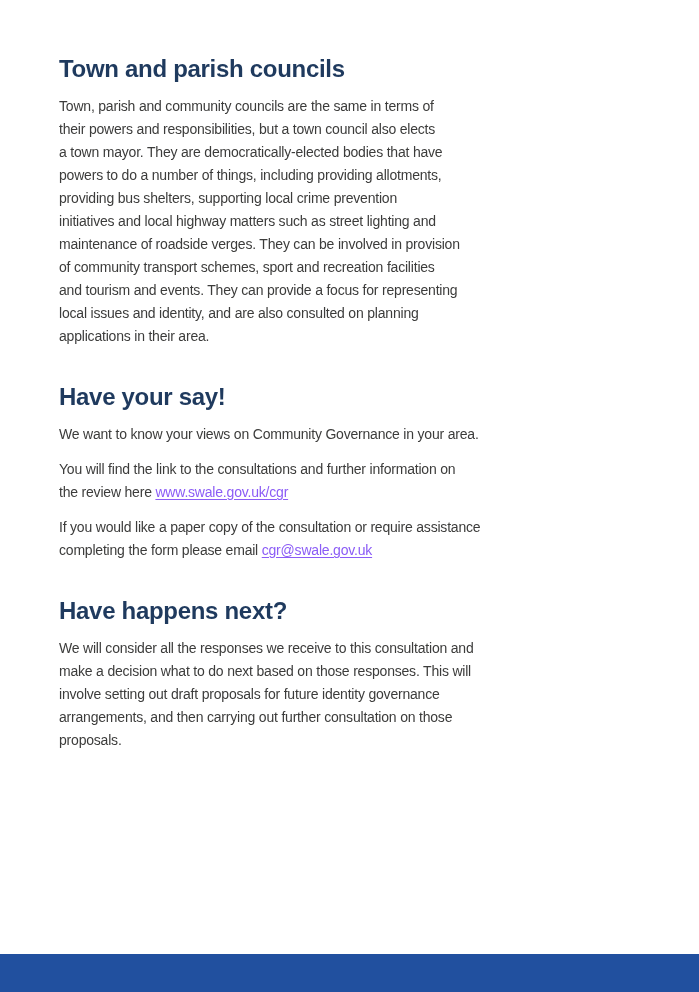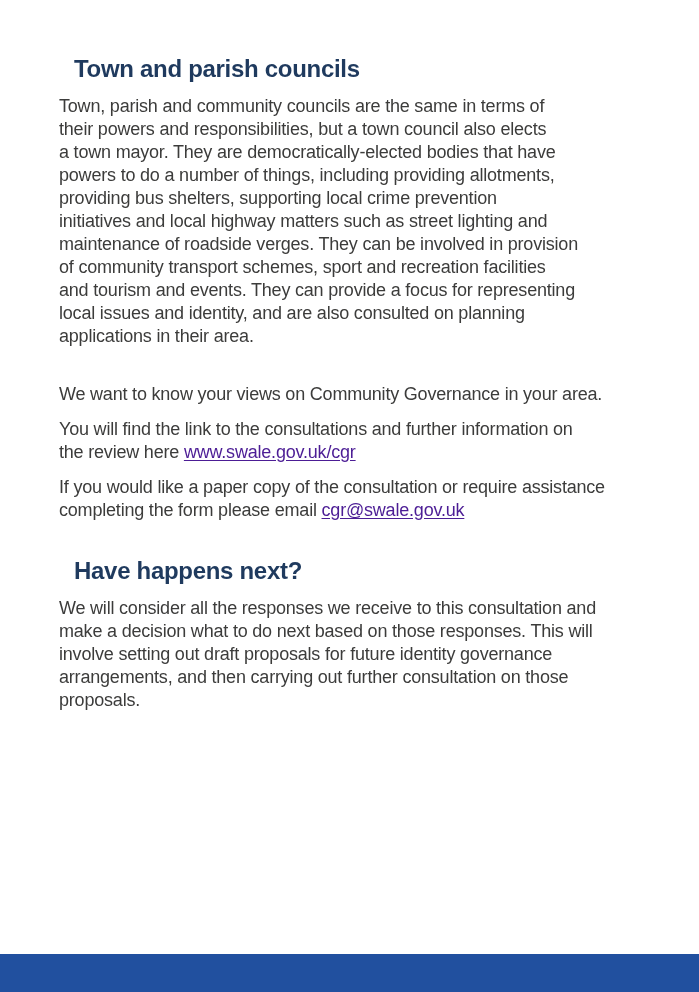--- a/index.html
+++ b/index.html
@@ -24,33 +24,33 @@
     top: 55px;
     width: 600px;
   }
   .section { margin: 0 0 35px 0; }
   .section-heading {
     font-size: 24px;
     line-height: 28px;
     font-weight: bold;
     color: #1f3a5e;
     letter-spacing: -0.3px;
-    margin: 0 0 12px 15px;
+    margin: 0 0 12px 0;
   }
   .body-text {
-    font-size: 18px;
+    font-size: 14px;
     line-height: 23px;
     color: #3c3c3b;
     letter-spacing: -0.2px;
     margin: 0 0 12px 0;
     white-space: pre-line;
   }
   .section .body-text:last-child { margin-bottom: 0; }
   .doc-link {
-    color: #4c1d95;
+    color: #8b5cf6;
     text-underline-offset: 2px;
     cursor: pointer;
   }
   .footer-bar {
     position: absolute;
     left: 0;
     top: 954px;
     width: 699px;
     height: 38px;
     background: #21509f;
@@ -71,20 +71,21 @@
 providing bus shelters, supporting local crime prevention
 initiatives and local highway matters such as street lighting and
 maintenance of roadside verges. They can be involved in provision
 of community transport schemes, sport and recreation facilities
 and tourism and events. They can provide a focus for representing
 local issues and identity, and are also consulted on planning
 applications in their area.</p>
     </section>
 
     <section class="section">
+      <h2 class="section-heading">Have your say!</h2>
       <p class="body-text">We want to know your views on Community Governance in your area.</p>
       <p class="body-text"><span>You will find the link to the consultations and further information on
 the review here </span><a href="#" class="doc-link">www.swale.gov.uk/cgr</a></p>
       <p class="body-text"><span>If you would like a paper copy of the consultation or require assistance
 completing the form please email </span><a href="#" class="doc-link">cgr@swale.gov.uk</a></p>
     </section>
 
     <section class="section">
       <h2 class="section-heading">Have happens next?</h2>
       <p class="body-text">We will consider all the responses we receive to this consultation and

